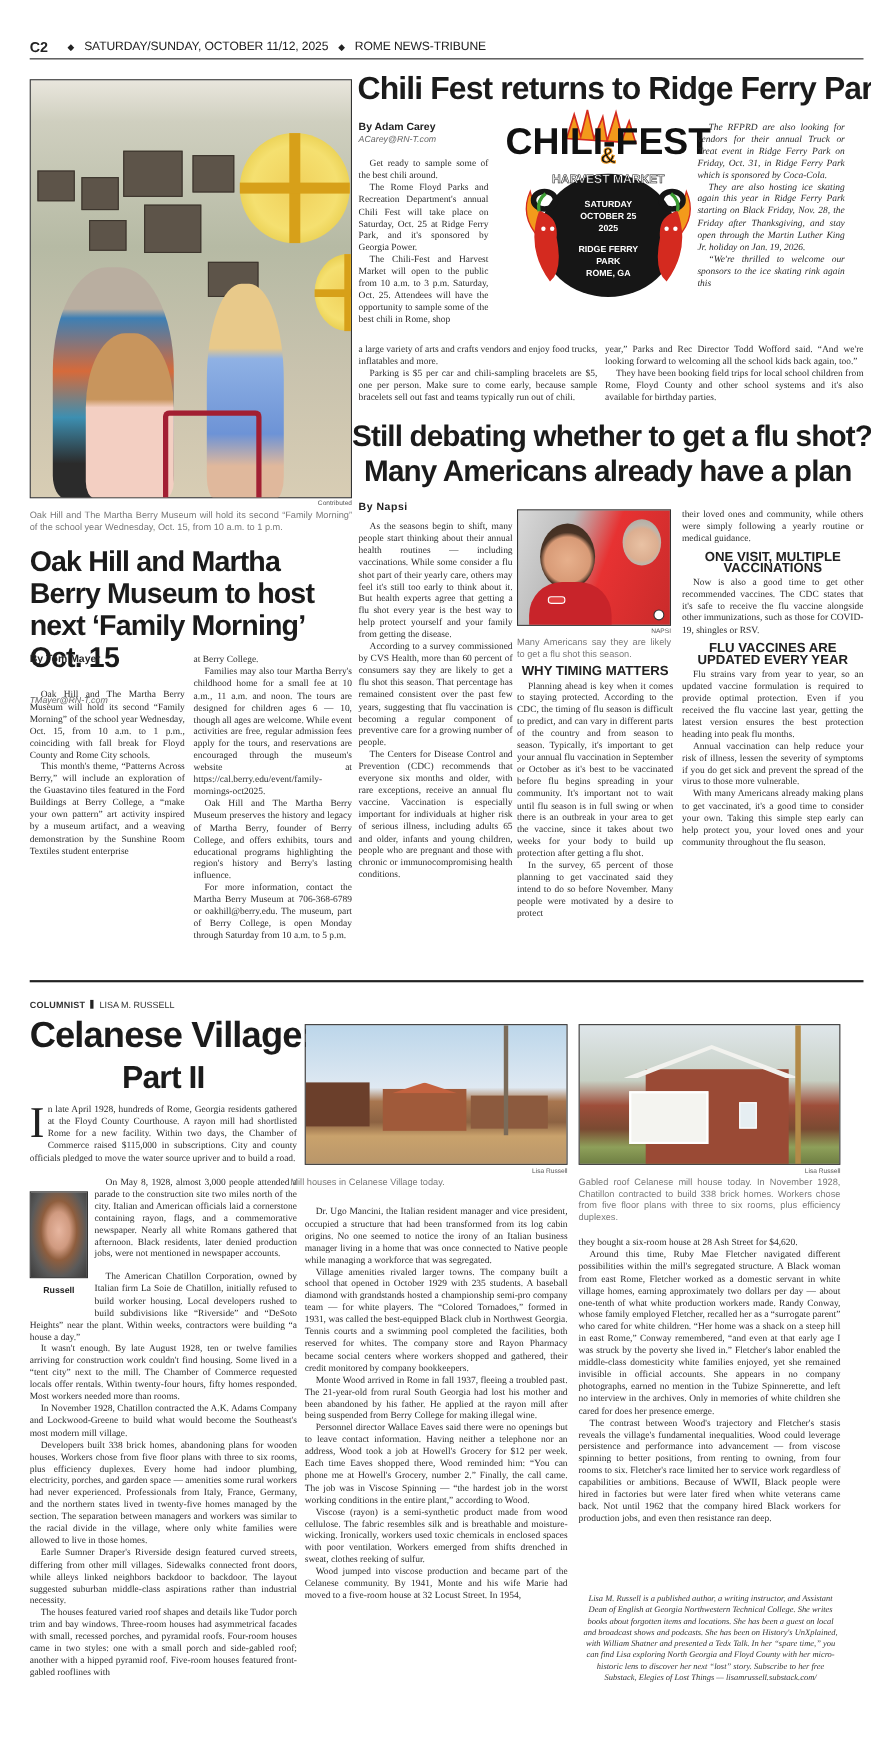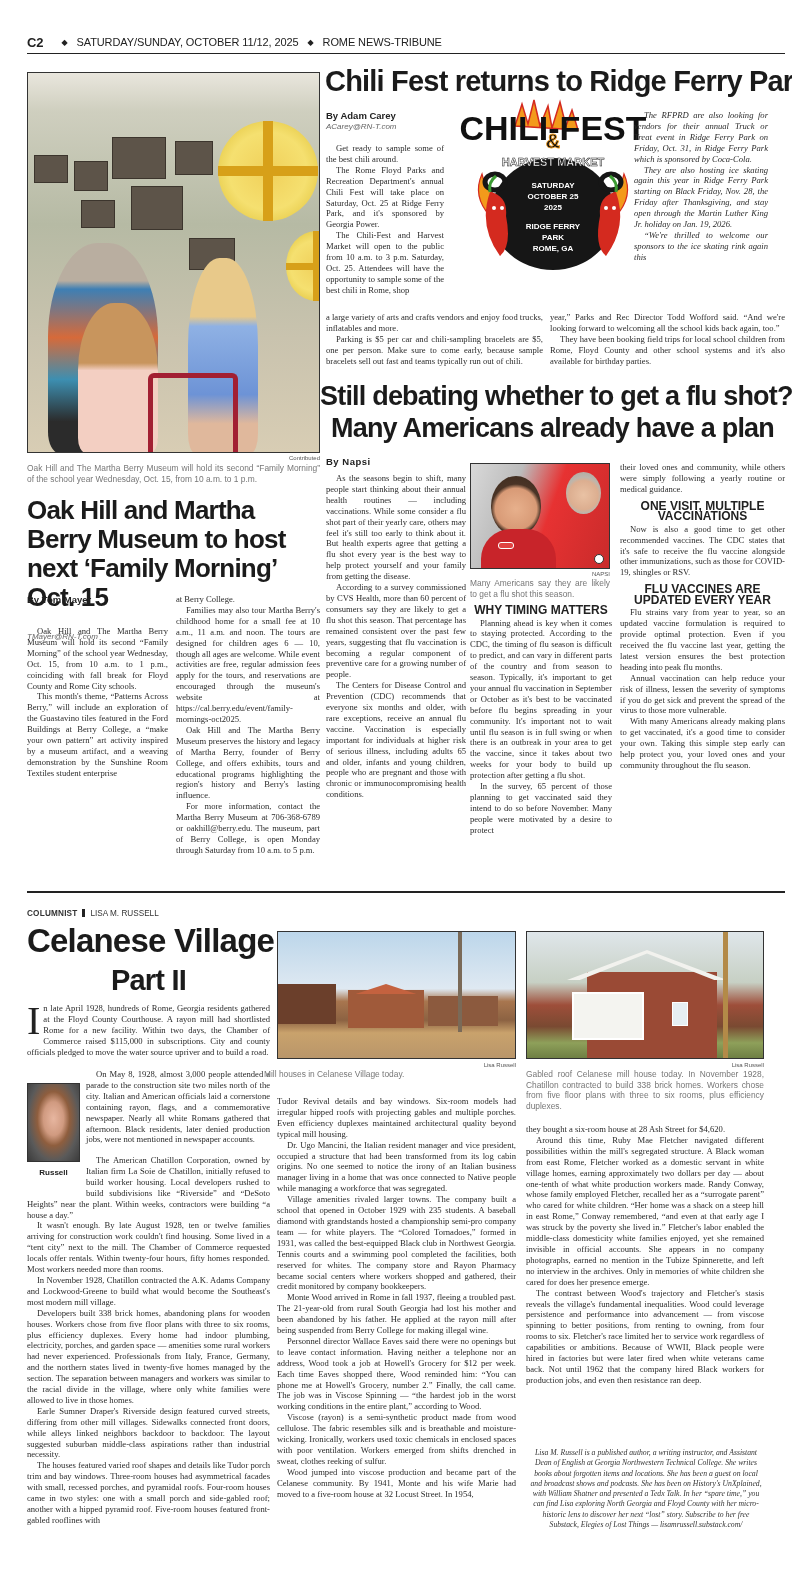--- a/index.html
+++ b/index.html
@@ -218,21 +218,20 @@
   <div style="position:absolute;left:0;top:52px;width:58px;height:40px;background:#6b3f2b;"></div>
   <div style="position:absolute;left:70px;top:58px;width:76px;height:38px;background:#a05a3a;"></div>
   <div style="position:absolute;left:70px;top:52px;width:76px;height:10px;background:#c4623f;clip-path:polygon(10% 100%,50% 0,90% 100%);"></div>
   <div style="position:absolute;left:150px;top:64px;width:70px;height:30px;background:#8c5a3e;"></div>
   <div style="position:absolute;left:180px;top:0;width:4px;height:100px;background:#7a6a58;"></div>
 </div>
 <div class="abs credit" style="left:277px;top:1062px;width:239px;">Lisa Russell</div>
 <div class="abs caption" style="left:264px;top:1069px;width:239px;">Mill houses in Celanese Village today.</div>
 
 <div class="abs body-text" style="left:277px;top:1096px;width:239px;">
-  <div>Tudor Revival details and bay windows. Six-room models had irregular hipped roofs with projecting gables and multiple porches. Even efficiency duplexes maintained architectural quality beyond typical mill housing.</div>
   <p>Dr. Ugo Mancini, the Italian resident manager and vice president, occupied a structure that had been transformed from its log cabin origins. No one seemed to notice the irony of an Italian business manager living in a home that was once connected to Native people while managing a workforce that was segregated.</p>
   <p>Village amenities rivaled larger towns. The company built a school that opened in October 1929 with 235 students. A baseball diamond with grandstands hosted a championship semi-pro company team — for white players. The “Colored Tornadoes,” formed in 1931, was called the best-equipped Black club in Northwest Georgia. Tennis courts and a swimming pool completed the facilities, both reserved for whites. The company store and Rayon Pharmacy became social centers where workers shopped and gathered, their credit monitored by company bookkeepers.</p>
   <p>Monte Wood arrived in Rome in fall 1937, fleeing a troubled past. The 21-year-old from rural South Georgia had lost his mother and been abandoned by his father. He applied at the rayon mill after being suspended from Berry College for making illegal wine.</p>
   <p>Personnel director Wallace Eaves said there were no openings but to leave contact information. Having neither a telephone nor an address, Wood took a job at Howell's Grocery for $12 per week. Each time Eaves shopped there, Wood reminded him: “You can phone me at Howell's Grocery, number 2.” Finally, the call came. The job was in Viscose Spinning — “the hardest job in the worst working conditions in the entire plant,” according to Wood.</p>
   <p>Viscose (rayon) is a semi-synthetic product made from wood cellulose. The fabric resembles silk and is breathable and moisture-wicking. Ironically, workers used toxic chemicals in enclosed spaces with poor ventilation. Workers emerged from shifts drenched in sweat, clothes reeking of sulfur.</p>
   <p>Wood jumped into viscose production and became part of the Celanese community. By 1941, Monte and his wife Marie had moved to a five-room house at 32 Locust Street. In 1954,</p>
 </div>
 
 <div class="abs photo house2">
   <div style="position:absolute;left:60px;top:40px;width:130px;height:88px;background:#9a4a35;"></div>

